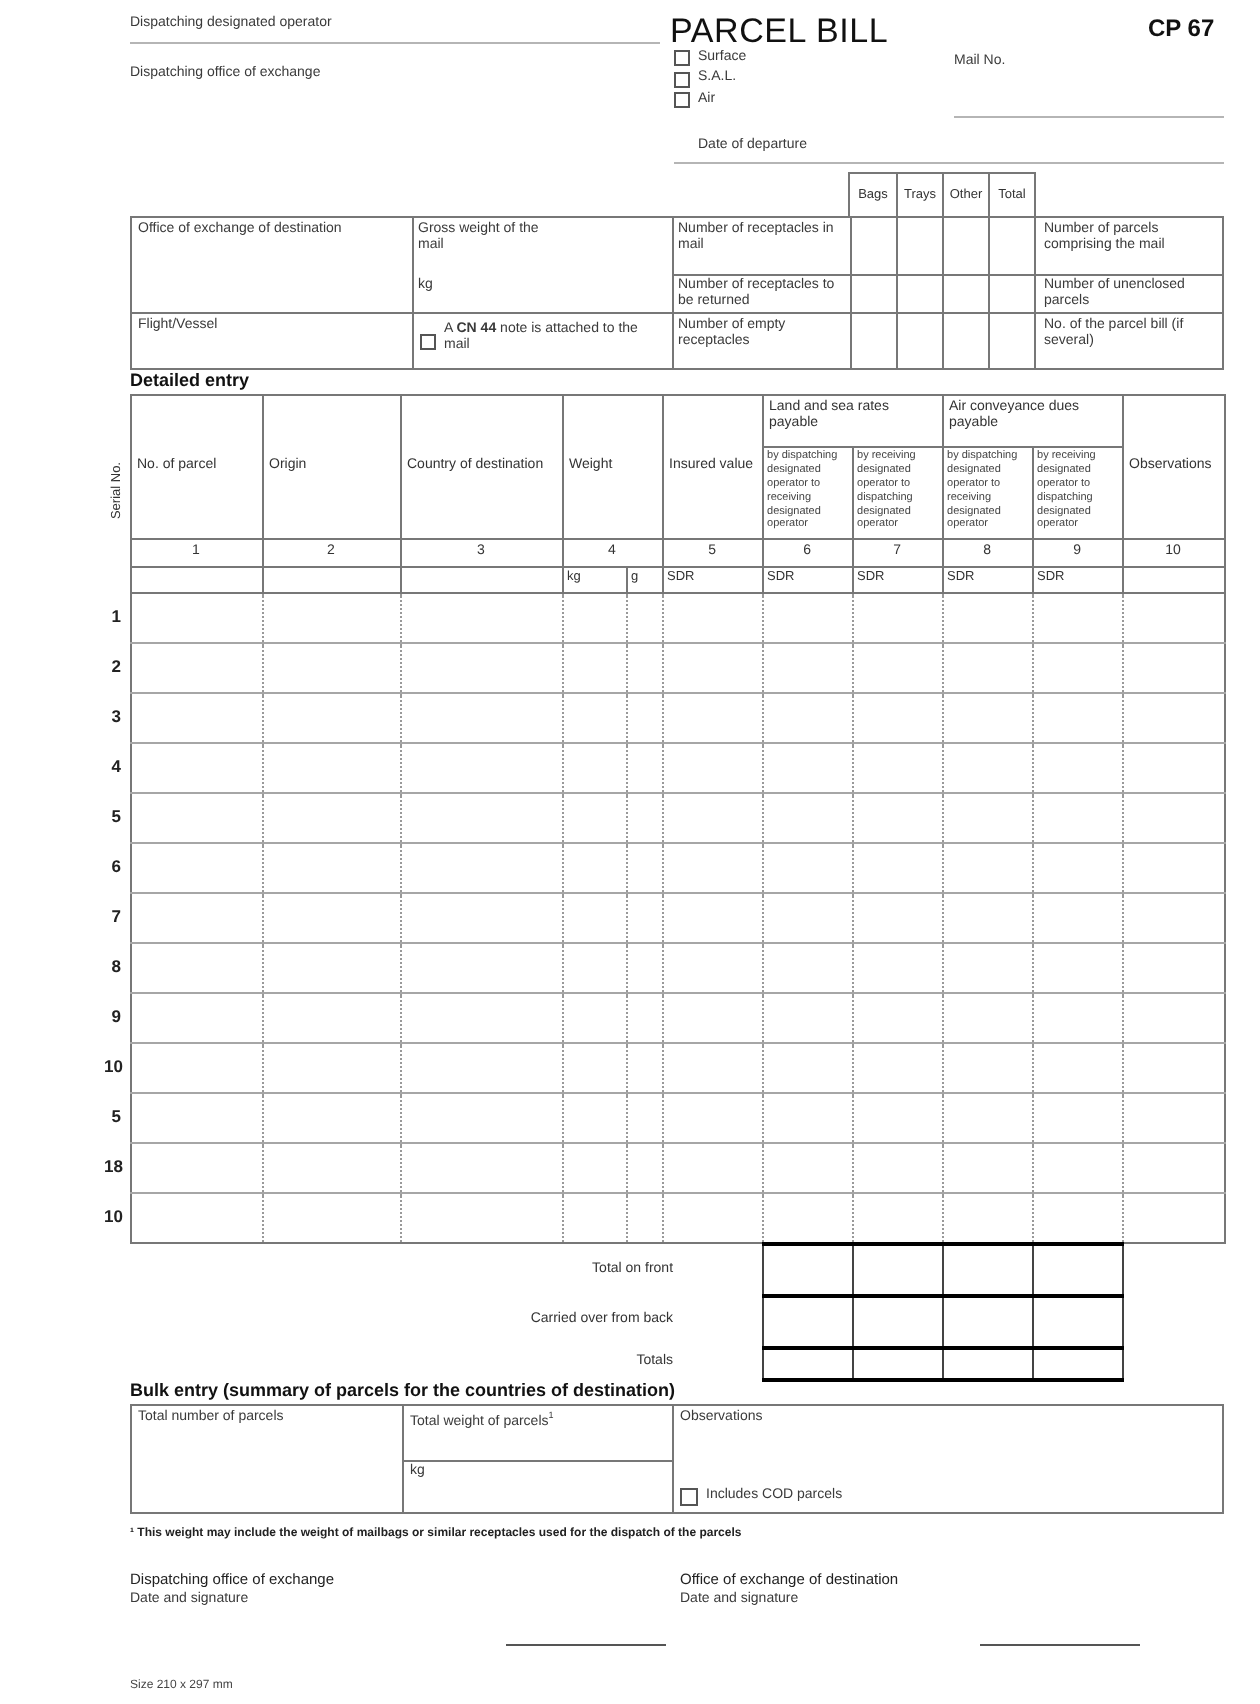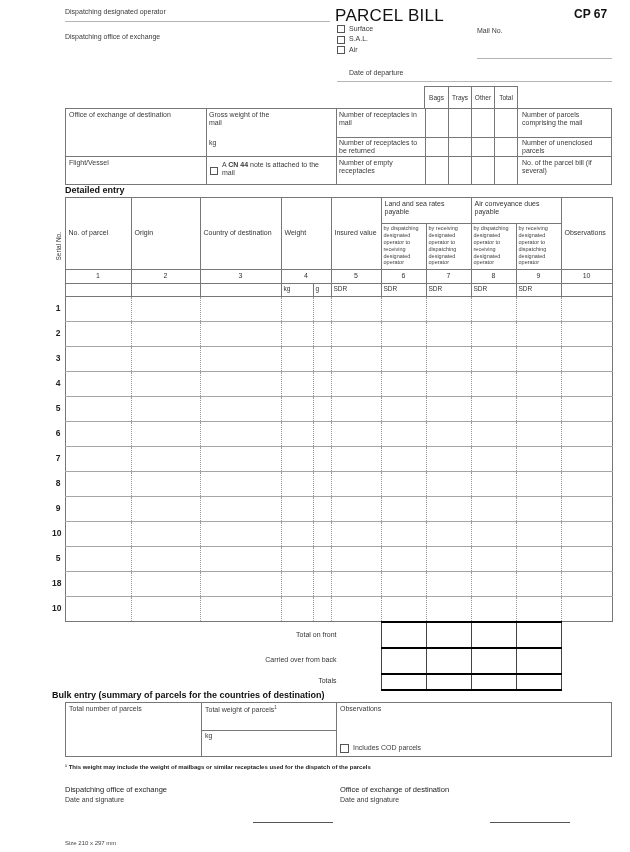--- a/index.html
+++ b/index.html
@@ -422,21 +422,21 @@
         <td class="tlabel" colspan="6">Totals</td>
         <td class="tcell"></td>
         <td class="tcell"></td>
         <td class="tcell"></td>
         <td class="tcell tcell-last"></td>
         <td></td>
       </tr>
     </tbody>
   </table>
 
-  <span class="abs section-title" style="left:52px;top:690px">Bulk entry (summary of parcels for the countries of destination)</span>
+  <span class="abs section-title" style="left:65px;top:690px">Bulk entry (summary of parcels for the countries of destination)</span>
 
   <div class="abs bulkbox" style="left:65px;top:702px;width:547px;height:55px">
     <div class="bulk-c1">
       <span class="lbl">Total number of parcels</span>
     </div>
     <div class="bulk-c2">
       <div class="bulk-c2-top">
         <span class="lbl"><span>Total weight of parcels</span><sup class="fn">1</sup></span>
       </div>
       <div class="bulk-c2-kg">

